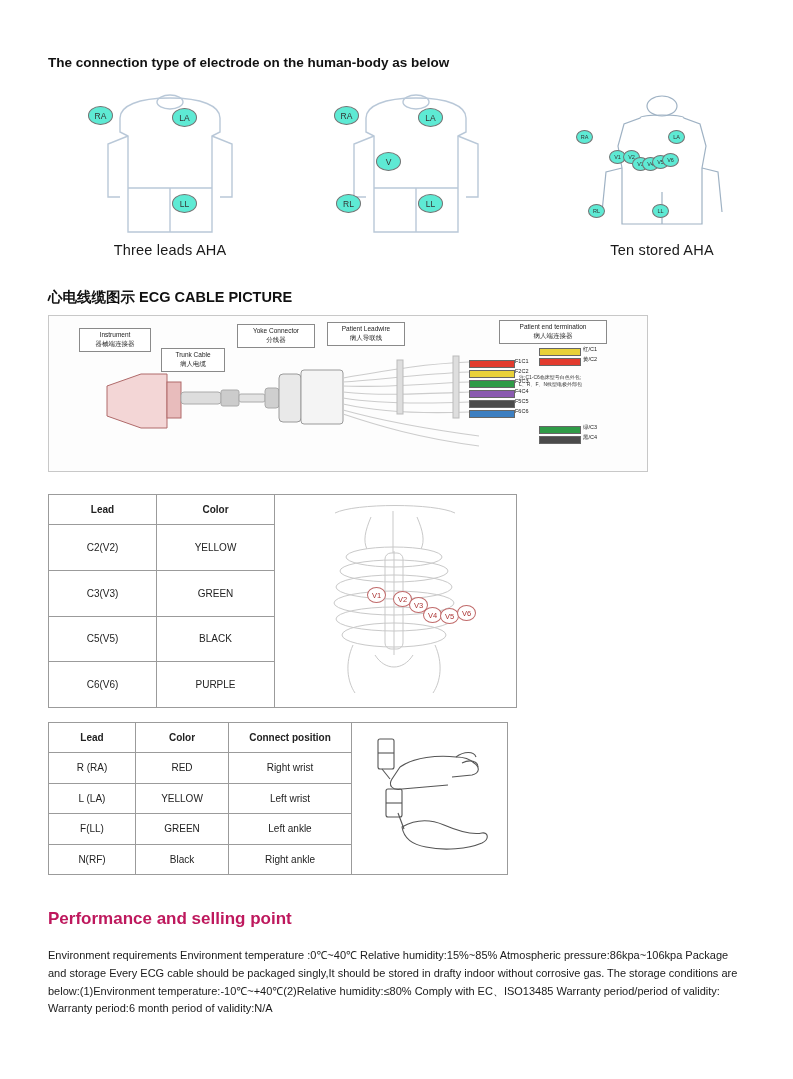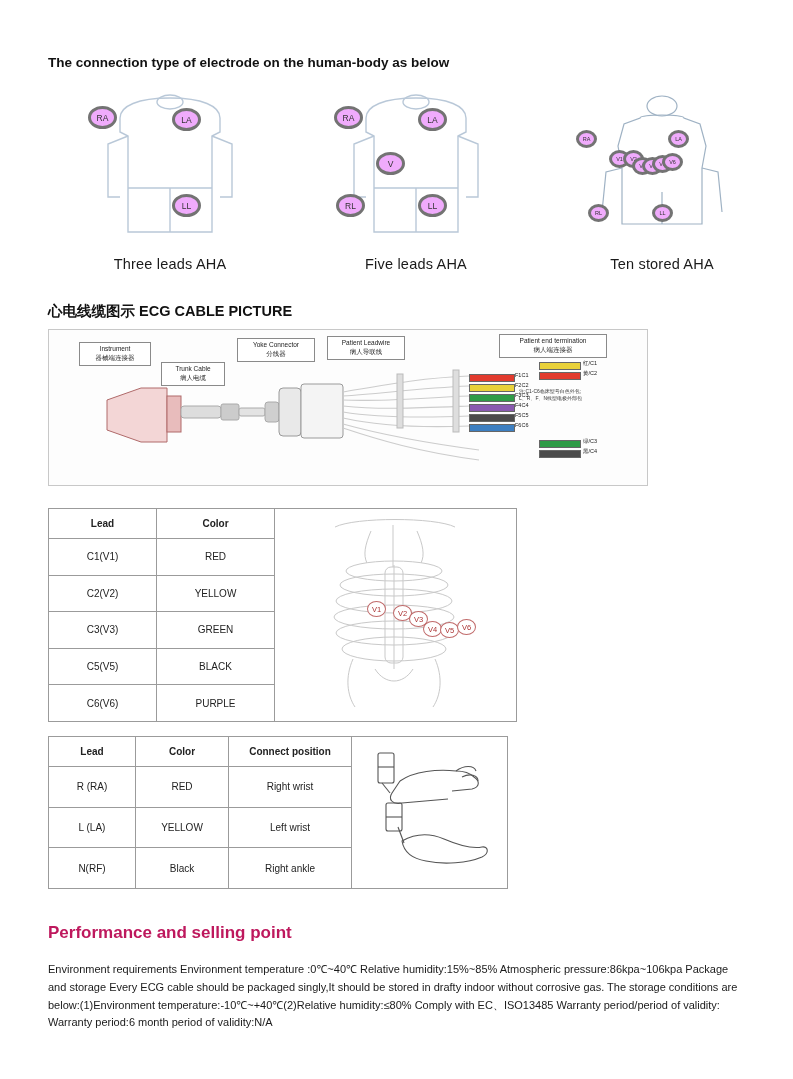--- a/index.html
+++ b/index.html
@@ -41,28 +41,27 @@
   }
   .torso-box {
     position: relative;
     height: 150px;
     width: 220px;
   }
   .torso-svg { display: block; margin: 0 auto; }
   .fig-caption {
     font-size: 14.5px;
     color: #1a1a1a;
-    margin-top: 14px;
     letter-spacing: 0.2px;
   }
   .electrode {
     position: absolute;
-    border: 3px solid #737373;
+    border: 1px solid #737373;
     border-radius: 50%;
-    background: #f0abfc;
+    background: #5eead4;
     color: #333;
     font-size: 8.5px;
     display: flex;
     align-items: center;
     justify-content: center;
     width: 23px;
     height: 17px;
   }
   .electrode.sm {
     width: 15px;
@@ -223,21 +222,20 @@
             <path d="M38 96 L122 96"></path>
             <ellipse cx="80" cy="10" rx="13" ry="7"></ellipse>
           </g>
         </svg>
         <div class="electrode" style="left:28px; top:14px;">RA</div>
         <div class="electrode" style="left:112px; top:16px;">LA</div>
         <div class="electrode" style="left:70px; top:60px;">V</div>
         <div class="electrode" style="left:30px; top:102px;">RL</div>
         <div class="electrode" style="left:112px; top:102px;">LL</div>
       </div>
-      <div class="fig-caption">Five leads AHA</div>
     </div>
 
     <div class="lead-fig">
       <div class="torso-box">
         <svg class="torso-svg" width="160" height="150" viewBox="0 0 160 150">
           <g fill="none" stroke="#9fb2c4" stroke-width="1.2">
             <ellipse cx="80" cy="14" rx="15" ry="10"></ellipse>
             <path d="M58 26 C58 22, 102 22, 102 26 L118 32 L124 54 L120 76 L120 132 L40 132 L40 76 L36 54 L42 32 Z"></path>
             <path d="M40 76 L24 80 L20 120"></path>
             <path d="M120 76 L136 80 L140 120"></path>
@@ -342,24 +340,20 @@
   <div class="table-block">
     <table class="lead-table">
       <thead>
         <tr>
           <th style="width:95px;">Lead</th>
           <th style="width:105px;">Color</th>
         </tr>
       </thead>
       <tbody>
         <tr>
-          <td>C1(V1)</td>
-          <td>RED</td>
-        </tr>
-        <tr>
           <td>C2(V2)</td>
           <td>YELLOW</td>
         </tr>
         <tr>
           <td>C3(V3)</td>
           <td>GREEN</td>
         </tr>
         <tr>
           <td>C5(V5)</td>
           <td>BLACK</td>
@@ -414,20 +408,25 @@
           <td>R (RA)</td>
           <td>RED</td>
           <td>Right wrist</td>
         </tr>
         <tr>
           <td>L (LA)</td>
           <td>YELLOW</td>
           <td>Left wrist</td>
         </tr>
         <tr>
+          <td>F(LL)</td>
+          <td>GREEN</td>
+          <td>Left ankle</td>
+        </tr>
+        <tr>
           <td>N(RF)</td>
           <td>Black</td>
           <td>Right ankle</td>
         </tr>
       </tbody>
     </table>
 
     <div class="limb-illus">
       <svg width="153" height="147" viewBox="0 0 153 147">
         <g fill="none" stroke="#555" stroke-width="1.1">

